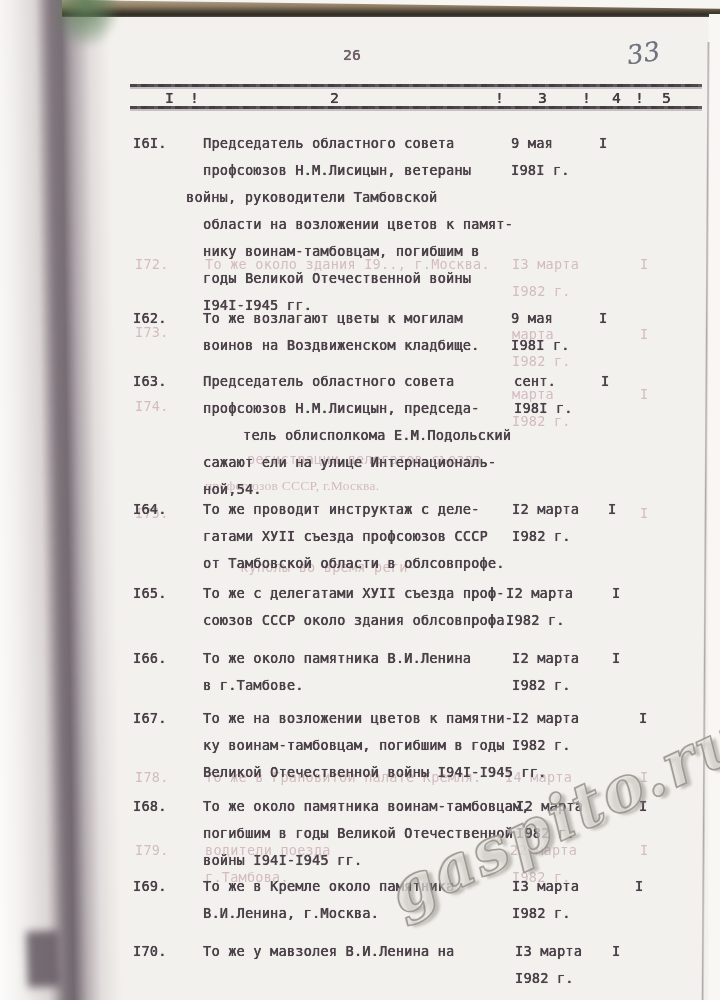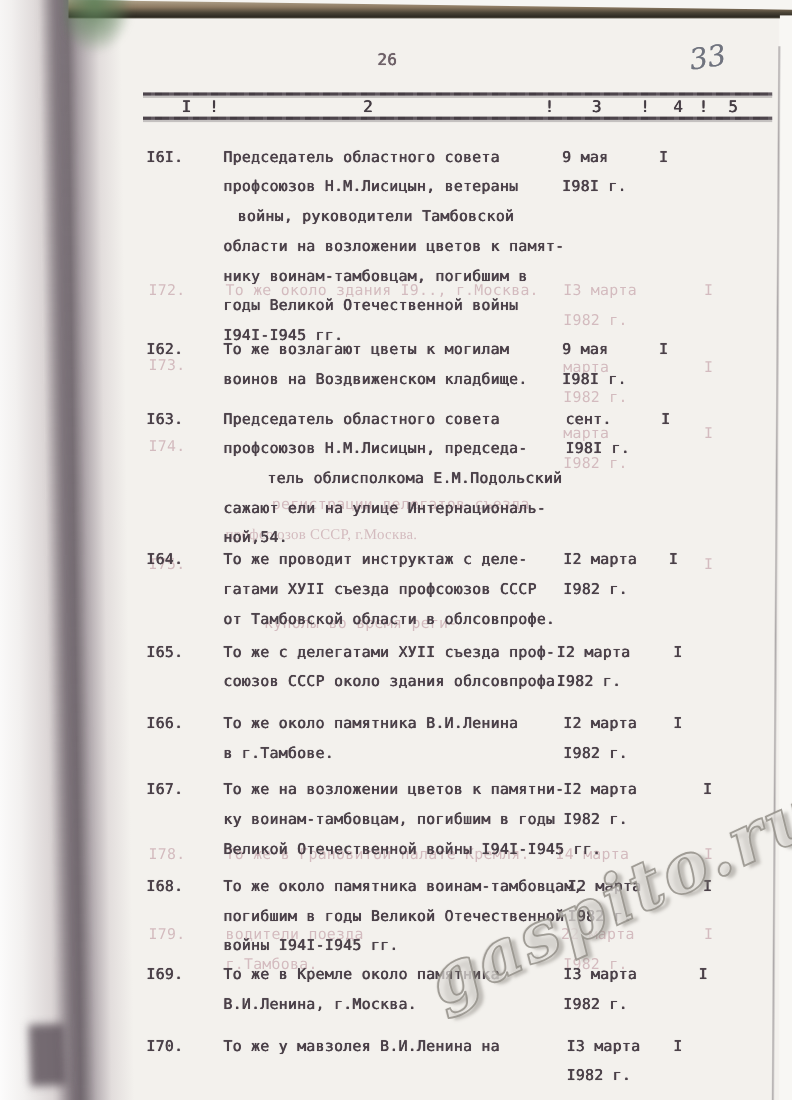--- a/index.html
+++ b/index.html
@@ -105,21 +105,21 @@
       <div class="ghost" style="left: 510px; top: 842px;">22 марта</div>
       <div class="ghost" style="left: 640px; top: 842px;">I</div>
       <div class="ghost" style="left: 205px; top: 869px;">г.Тамбова.</div>
       <div class="ghost" style="left: 512px; top: 869px;">I982 г.</div>
     </div>
   <div id="entries">
       <div>
         <div class="typed" style="left: 133px; top: 133px;">I6I.</div>
         <div class="typed" style="left: 203px; top: 133px;">Председатель областного совета</div>
         <div class="typed" style="left: 203px; top: 160px;">профсоюзов Н.М.Лисицын, ветераны</div>
-        <div class="typed" style="left: 216px; top: 187px; text-align: right;">войны, руководители Тамбовской</div>
+        <div class="typed" style="left: 186px; top: 187px; text-align: right;">войны, руководители Тамбовской</div>
         <div class="typed" style="left: 203px; top: 214px;">области на возложении цветов к памят-</div>
         <div class="typed" style="left: 203px; top: 241px;">нику воинам-тамбовцам, погибшим в</div>
         <div class="typed" style="left: 203px; top: 268px; text-align: center;">годы Великой Отечественной войны</div>
         <div class="typed" style="left: 203px; top: 295px;">I94I-I945 гг.</div>
         <div class="typed" style="left: 511px; top: 133px;">9 мая</div>
         <div class="typed" style="left: 511px; top: 160px;">I98I г.</div>
         <div class="typed" style="left: 599px; top: 133px;">I</div>
       </div>
       <div>
         <div class="typed" style="left: 133px; top: 308px;">I62.</div>

